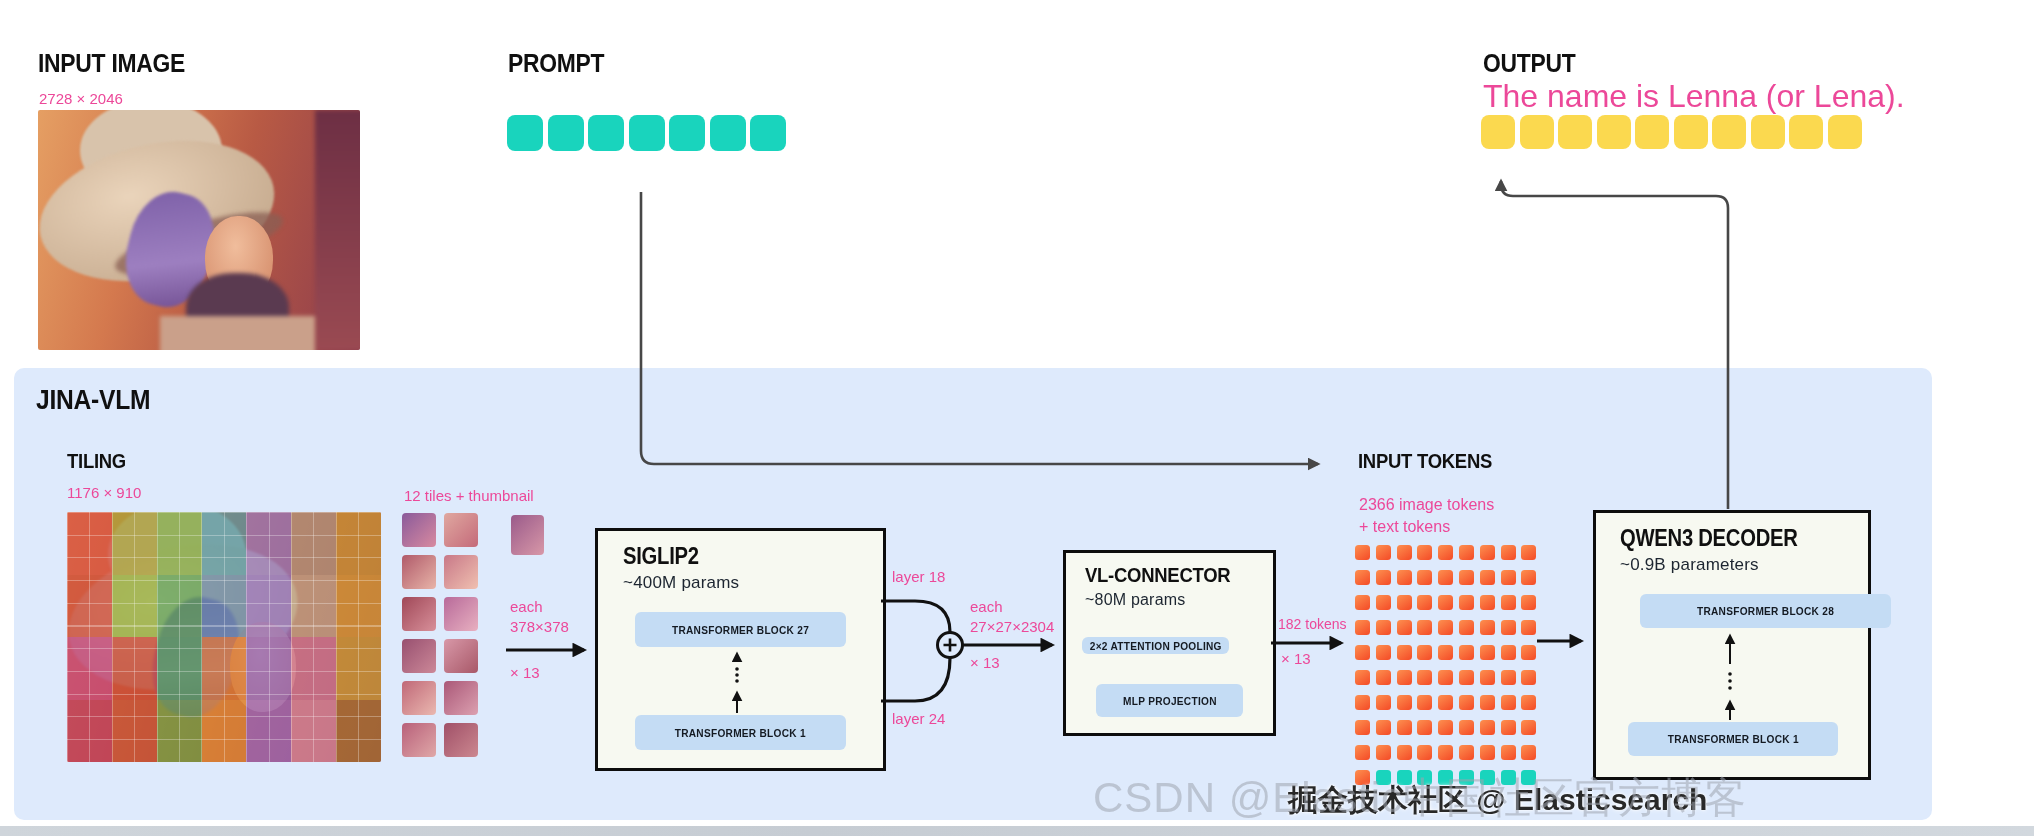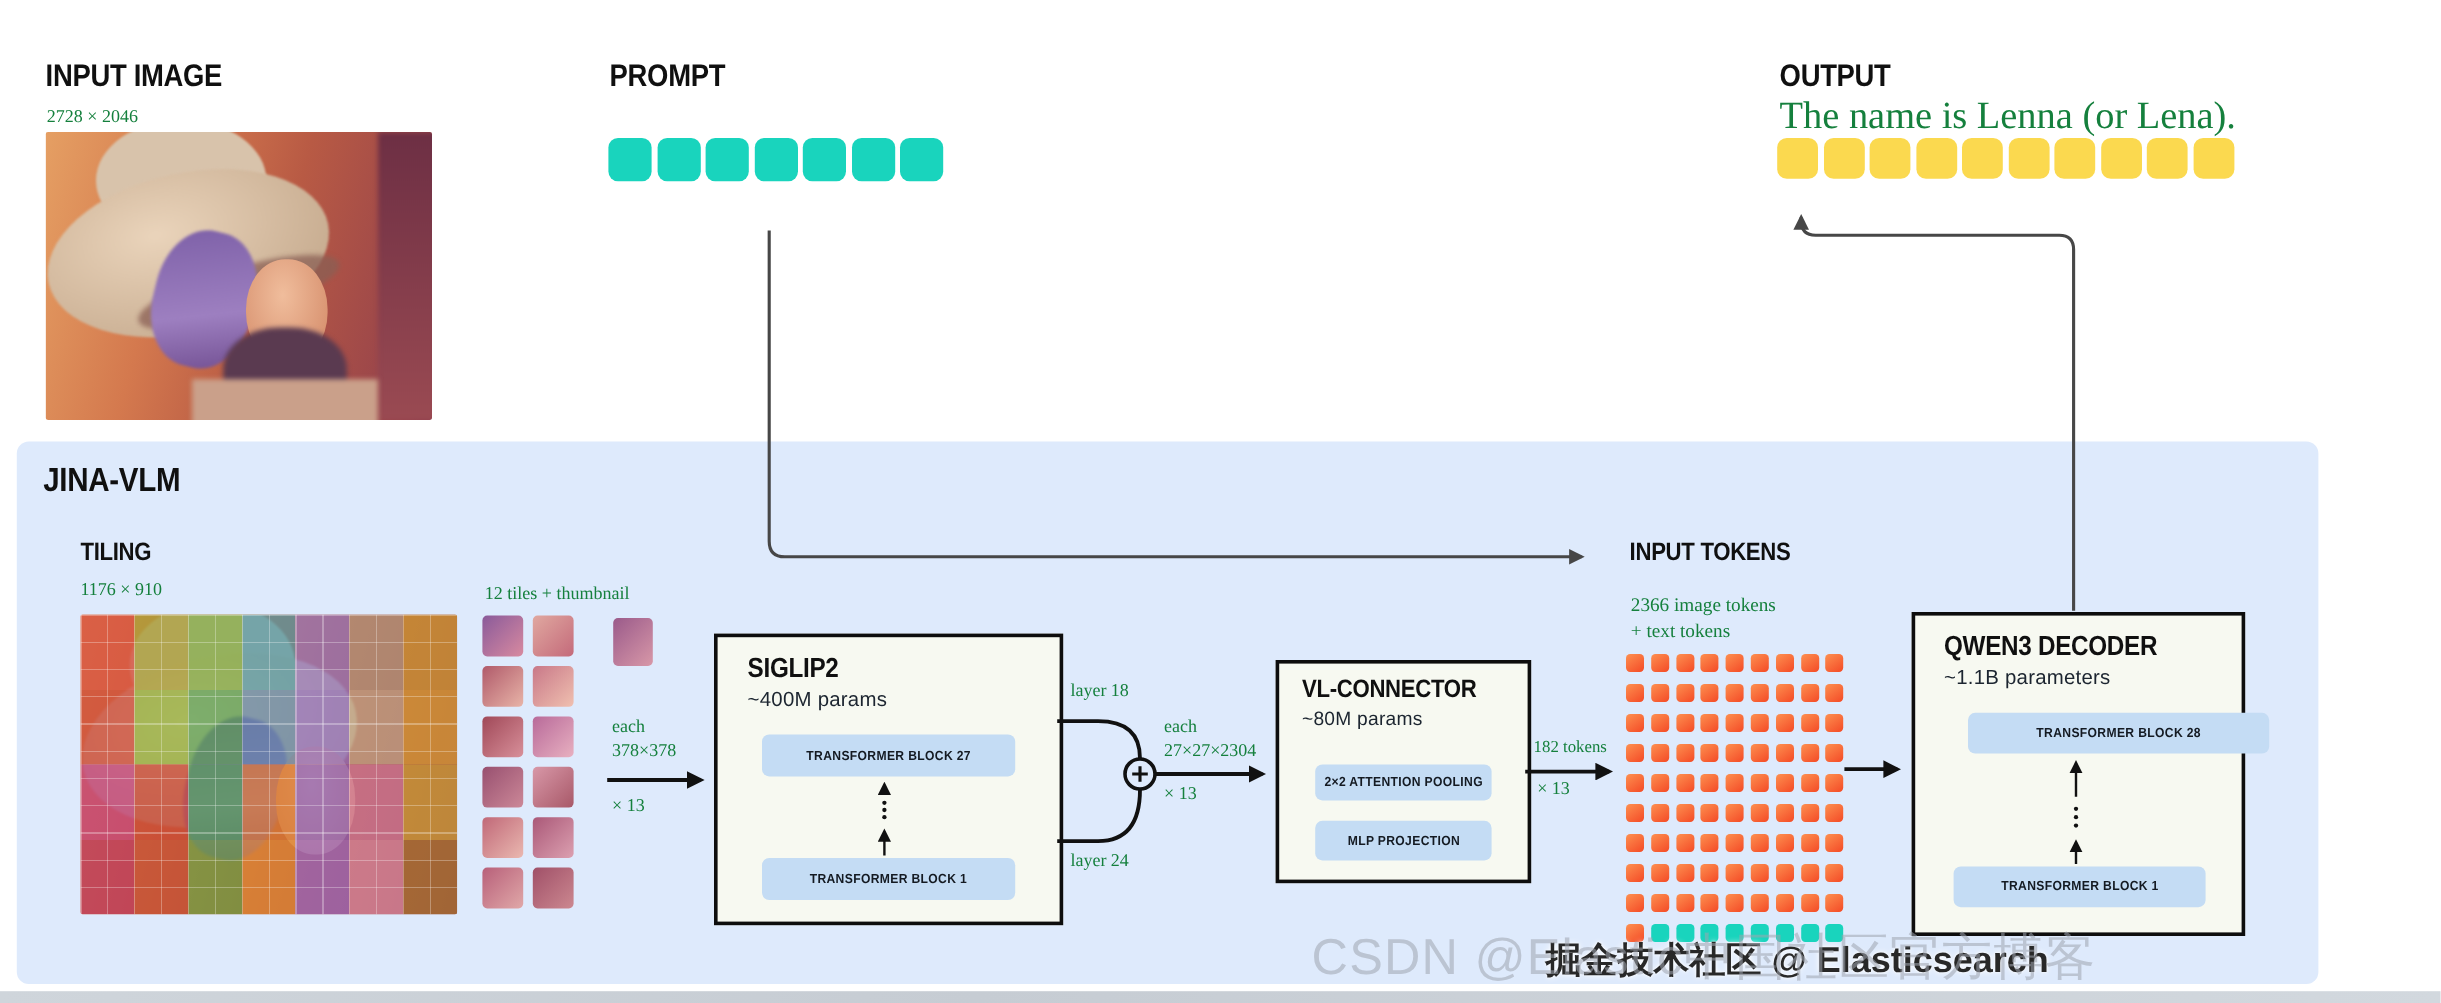--- a/index.html
+++ b/index.html
@@ -1,21 +1,21 @@
 <!DOCTYPE html>
 <html style="--panel-bg: #deeafc; --teal: #19d4bd; --yellow: #fbd94f; --block-blue: #c4dcf4; --box-bg: #f7f9f1; --box-border: #0d0d0d; --connector-gray: #474747; --arrow-black: #111111; --orange-a: #fd9050; --orange-b: #f44a26;"><head>
 <meta charset="utf-8">
 <style>
   html,body{margin:0;padding:0;background:#fff;}
   #stage{position:relative;width:2034px;height:836px;background:#ffffff;overflow:hidden;
          font-family:"Liberation Sans",sans-serif;}
   .abs{position:absolute;}
   
   .hdr{font-weight:800;color:#101010;letter-spacing:-0.3px;transform:scaleX(.88);transform-origin:left top;white-space:nowrap;}
-  .mono{font-family:Liberation Serif, serif;color:#15803d;white-space:nowrap;}
+  .mono{font-family:Liberation Sans, sans-serif;color:#ec4899;white-space:nowrap;}
   
   .tokrow{display:flex;gap:4.5px;}
   .tok{border-radius:8px;}
   .tok-teal{width:36px;height:36px;background:var(--teal,#19d4bd);}
   .tok-yellow{width:34px;height:34px;background:var(--yellow,#fbd94f);}
   
   #panel{left:14px;top:368px;width:1918px;height:452px;background:var(--panel-bg,#deeafc);border-radius:10px;}
   
   .archbox{background:var(--box-bg,#f7f9f1);border:3px solid var(--box-border,#0d0d0d);}
   .blk{background:var(--block-blue,#c4dcf4);border-radius:6px;display:flex;align-items:center;justify-content:center;}
@@ -178,21 +178,21 @@
 
   <div class="abs mono" style="left:892px;top:568px;font-size:15px;">layer 18</div>
   <div class="abs mono" style="left:892px;top:710px;font-size:15px;">layer 24</div>
   <div class="abs mono" style="left:970px;top:598px;font-size:15px;">each</div>
   <div class="abs mono" style="left:970px;top:618px;font-size:15px;">27×27×2304</div>
   <div class="abs mono" style="left:970px;top:654px;font-size:15px;">× 13</div>
 
   <div class="abs archbox" style="left:1063px;top:550px;width:207px;height:180px;">
     <div class="abs hdr" style="left:19px;top:10px;font-size:21px;">VL-CONNECTOR</div>
     <div class="abs params" style="left:19px;top:38px;font-size:16px;">~80M params</div>
-    <div class="abs blk" style="left:30px;top:84px;width:147px;height:30px;">
+    <div class="abs blk" style="left:16px;top:84px;width:147px;height:17px;">
       <span>2×2 ATTENTION POOLING</span>
     </div>
     <div class="abs blk" style="left:30px;top:131px;width:147px;height:33px;">
       <span>MLP PROJECTION</span>
     </div>
   </div>
 
   <div class="abs mono" style="left:1278px;top:616px;font-size:14px;">182 tokens</div>
   <div class="abs mono" style="left:1281px;top:650px;font-size:15px;">× 13</div>
 
@@ -287,21 +287,21 @@
       <div class="gtok gtok-txt"></div>
       <div class="gtok gtok-txt"></div>
       <div class="gtok gtok-txt"></div>
       <div class="gtok gtok-txt"></div>
       <div class="gtok gtok-txt"></div>
       <div class="gtok gtok-txt"></div>
     </div>
 
   <div class="abs archbox" style="left:1593px;top:510px;width:272px;height:264px;">
     <div class="abs hdr" style="left:24px;top:12px;font-size:23px;">QWEN3 DECODER</div>
-    <div class="abs params" style="left:24px;top:42px;">~1.1B parameters</div>
+    <div class="abs params" style="left:24px;top:42px;">~0.9B parameters</div>
     <div class="abs blk" style="left:44px;top:81px;width:251px;height:34px;">
       <span>TRANSFORMER BLOCK 28</span>
     </div>
     <div class="abs blk" style="left:32px;top:209px;width:210px;height:34px;">
       <span>TRANSFORMER BLOCK 1</span>
     </div>
   </div>
 
   <svg class="abs" width="2034" height="836" style="left:0;top:0;pointer-events:none;">
     <defs>

